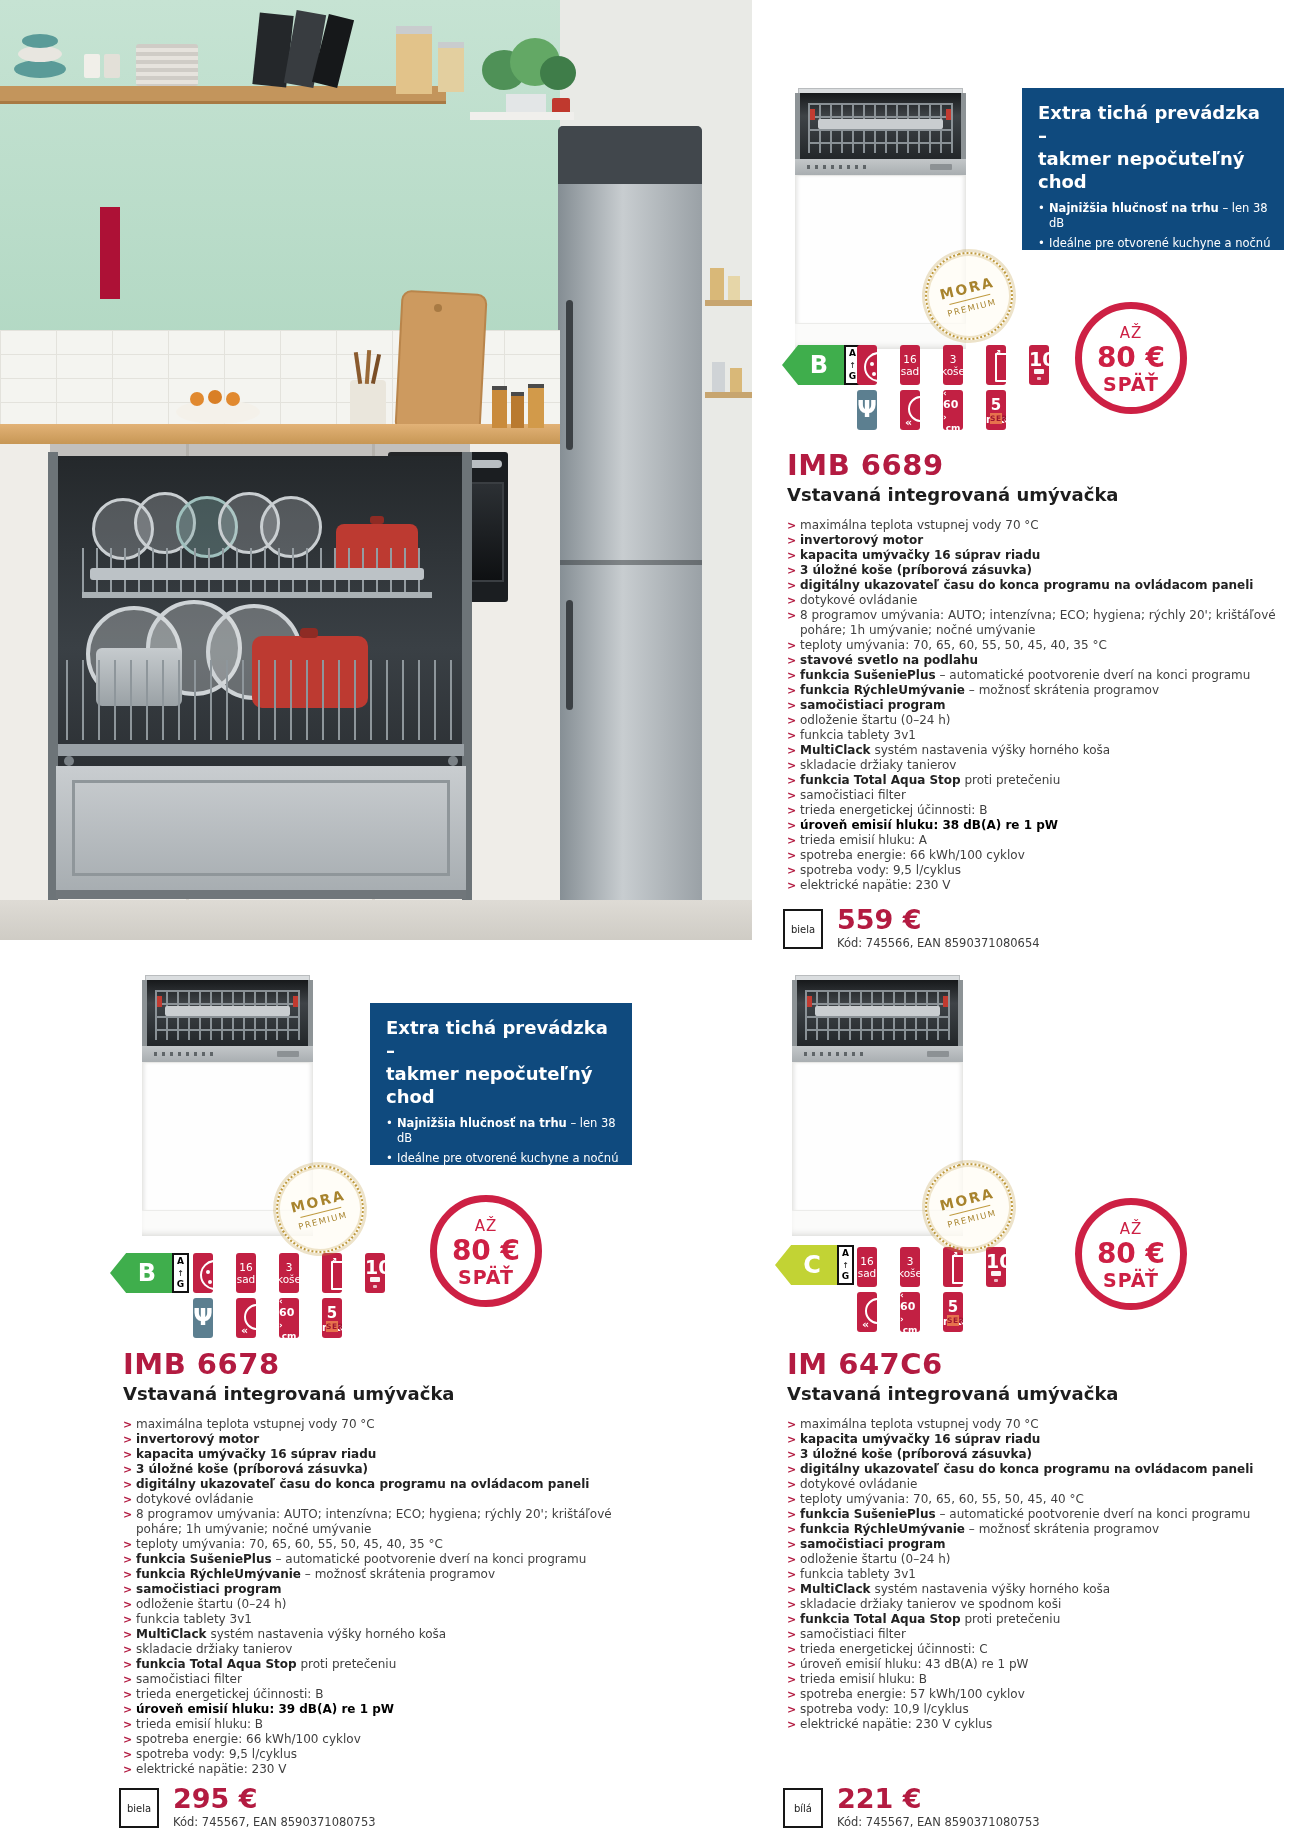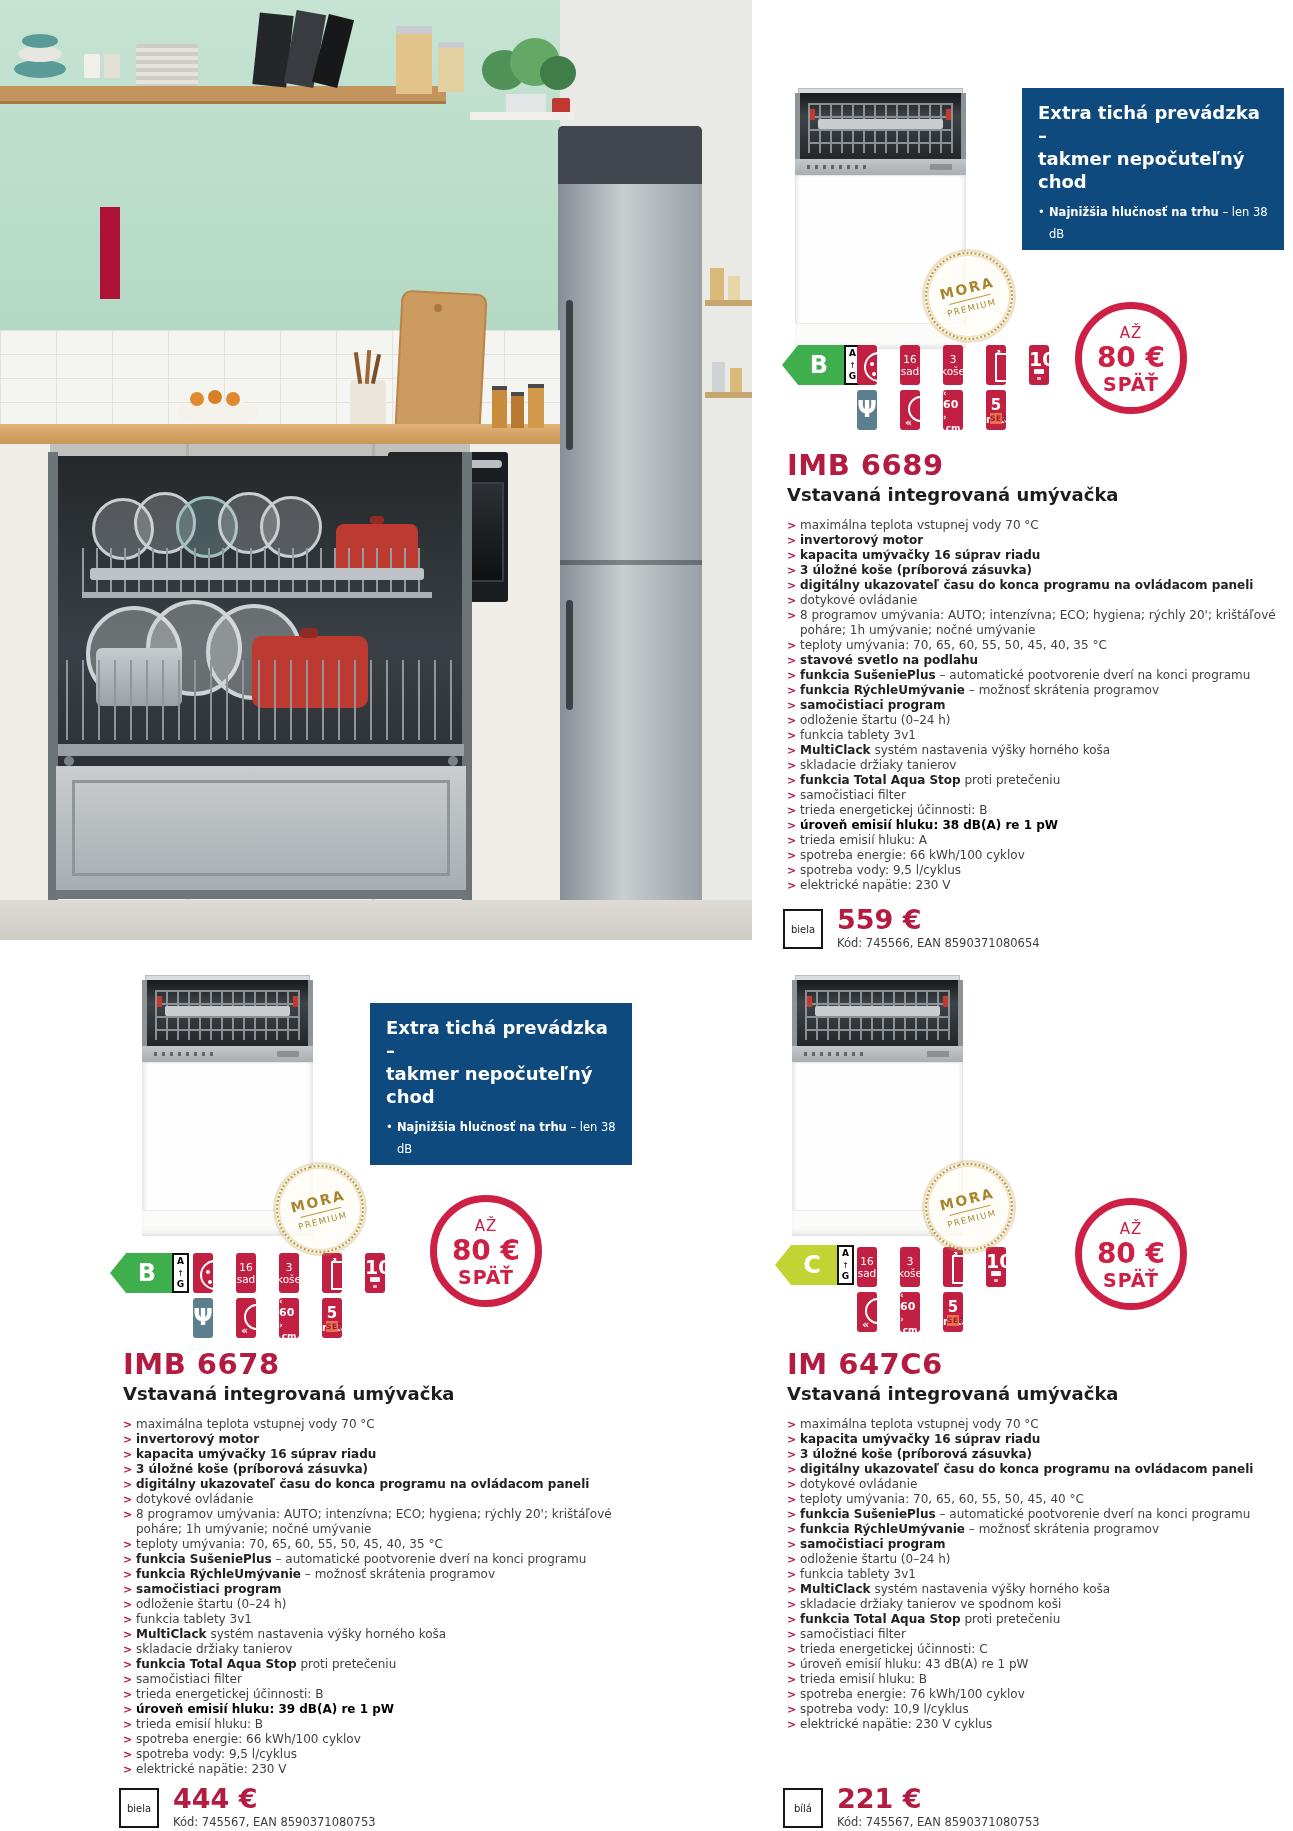--- a/index.html
+++ b/index.html
@@ -39,21 +39,21 @@
   .dw-dots{left:12px;top:6px;width:60px;height:4px;background:repeating-linear-gradient(90deg,#5f6568 0 3px,transparent 3px 8px);}
   .dw-ctrl{right:14px;top:5px;width:22px;height:6px;background:#8c9194;border-radius:1px;}
   .dw-door{left:2px;top:87px;right:2px;height:148px;background:#fefefe;border:1px solid #e8e8e6;border-bottom:none;
            box-shadow:inset 3px 0 4px -2px #e3e3e1,inset -3px 0 4px -2px #e3e3e1;}
   .dw-base{left:2px;top:235px;right:2px;height:25px;background:#fbfbfa;border-top:1px solid #ececea;
            box-shadow:inset 0 -5px 7px -4px #d5d5d2;}
 
   
   .promo{width:262px;height:162px;background:#0f4a7e;color:#fff;padding:13px 9px 8px 16px;box-sizing:border-box;}
   .promo-title{font-weight:700;font-size:18px;line-height:23px;margin-bottom:8px;}
-  .promo-list{margin:0;padding:0;list-style:none;font-size:11.5px;line-height:22px;}
+  .promo-list{margin:0;padding:0;list-style:none;font-size:11.5px;line-height:15px;}
   .promo-list li{position:relative;padding-left:11px;margin-bottom:5px;}
   .promo-list li::before{content:"•";position:absolute;left:0;top:0;}
   .promo-list b{font-weight:700;}
 
   
   .premium{width:88px;height:88px;border-radius:50%;border:2px dotted #bf9a3f;
            box-shadow:0 0 0 3px rgba(191,154,63,.28), inset 0 0 0 2px rgba(191,154,63,.25);
            background:rgba(255,252,244,.75);color:#a8842e;text-align:center;transform:rotate(-14deg);
            box-sizing:border-box;padding-top:27px;z-index:5;}
   .pm1{font-size:14px;font-weight:700;letter-spacing:2px;line-height:14px;}
@@ -528,21 +528,21 @@
         <li><b></b><span>spotreba vody: 9,5 l/cyklus</span></li>
 
         <li><b></b><span>elektrické napätie: 230 V</span></li>
 
     </ul>
     <div class="priceblock" style="left:23px;top:810px;">
       <div class="swatch">
           <span>biela</span>
         </div>
       <div>
-        <div class="price">444 €</div>
+        <div class="price">295 €</div>
         <div class="code">Kód: 745567, EAN 8590371080753</div>
       </div>
     </div>
   </section>
 
   <section class="card" style="left:763px;top:975px;width:530px;height:856px;">
     <div class="dw" style="left:27px;top:0;">
       <div class="dw-lip"></div>
       <div class="dw-interior">
         <div class="dw-rack"></div>
@@ -651,21 +651,21 @@
         <li><b>funkcia Total Aqua Stop</b><span> proti pretečeniu</span></li>
 
         <li><b></b><span>samočistiaci filter</span></li>
 
         <li><b></b><span>trieda energetickej účinnosti: C</span></li>
 
         <li><b></b><span>úroveň emisií hluku: 43 dB(A) re 1 pW</span></li>
 
         <li><b></b><span>trieda emisií hluku: B</span></li>
 
-        <li><b></b><span>spotreba energie: 76 kWh/100 cyklov</span></li>
+        <li><b></b><span>spotreba energie: 57 kWh/100 cyklov</span></li>
 
         <li><b></b><span>spotreba vody: 10,9 l/cyklus</span></li>
 
         <li><b></b><span>elektrické napätie: 230 V cyklus</span></li>
 
     </ul>
     <div class="priceblock" style="left:20px;top:810px;">
       <div class="swatch">
           <span>bílá</span>
         </div>

